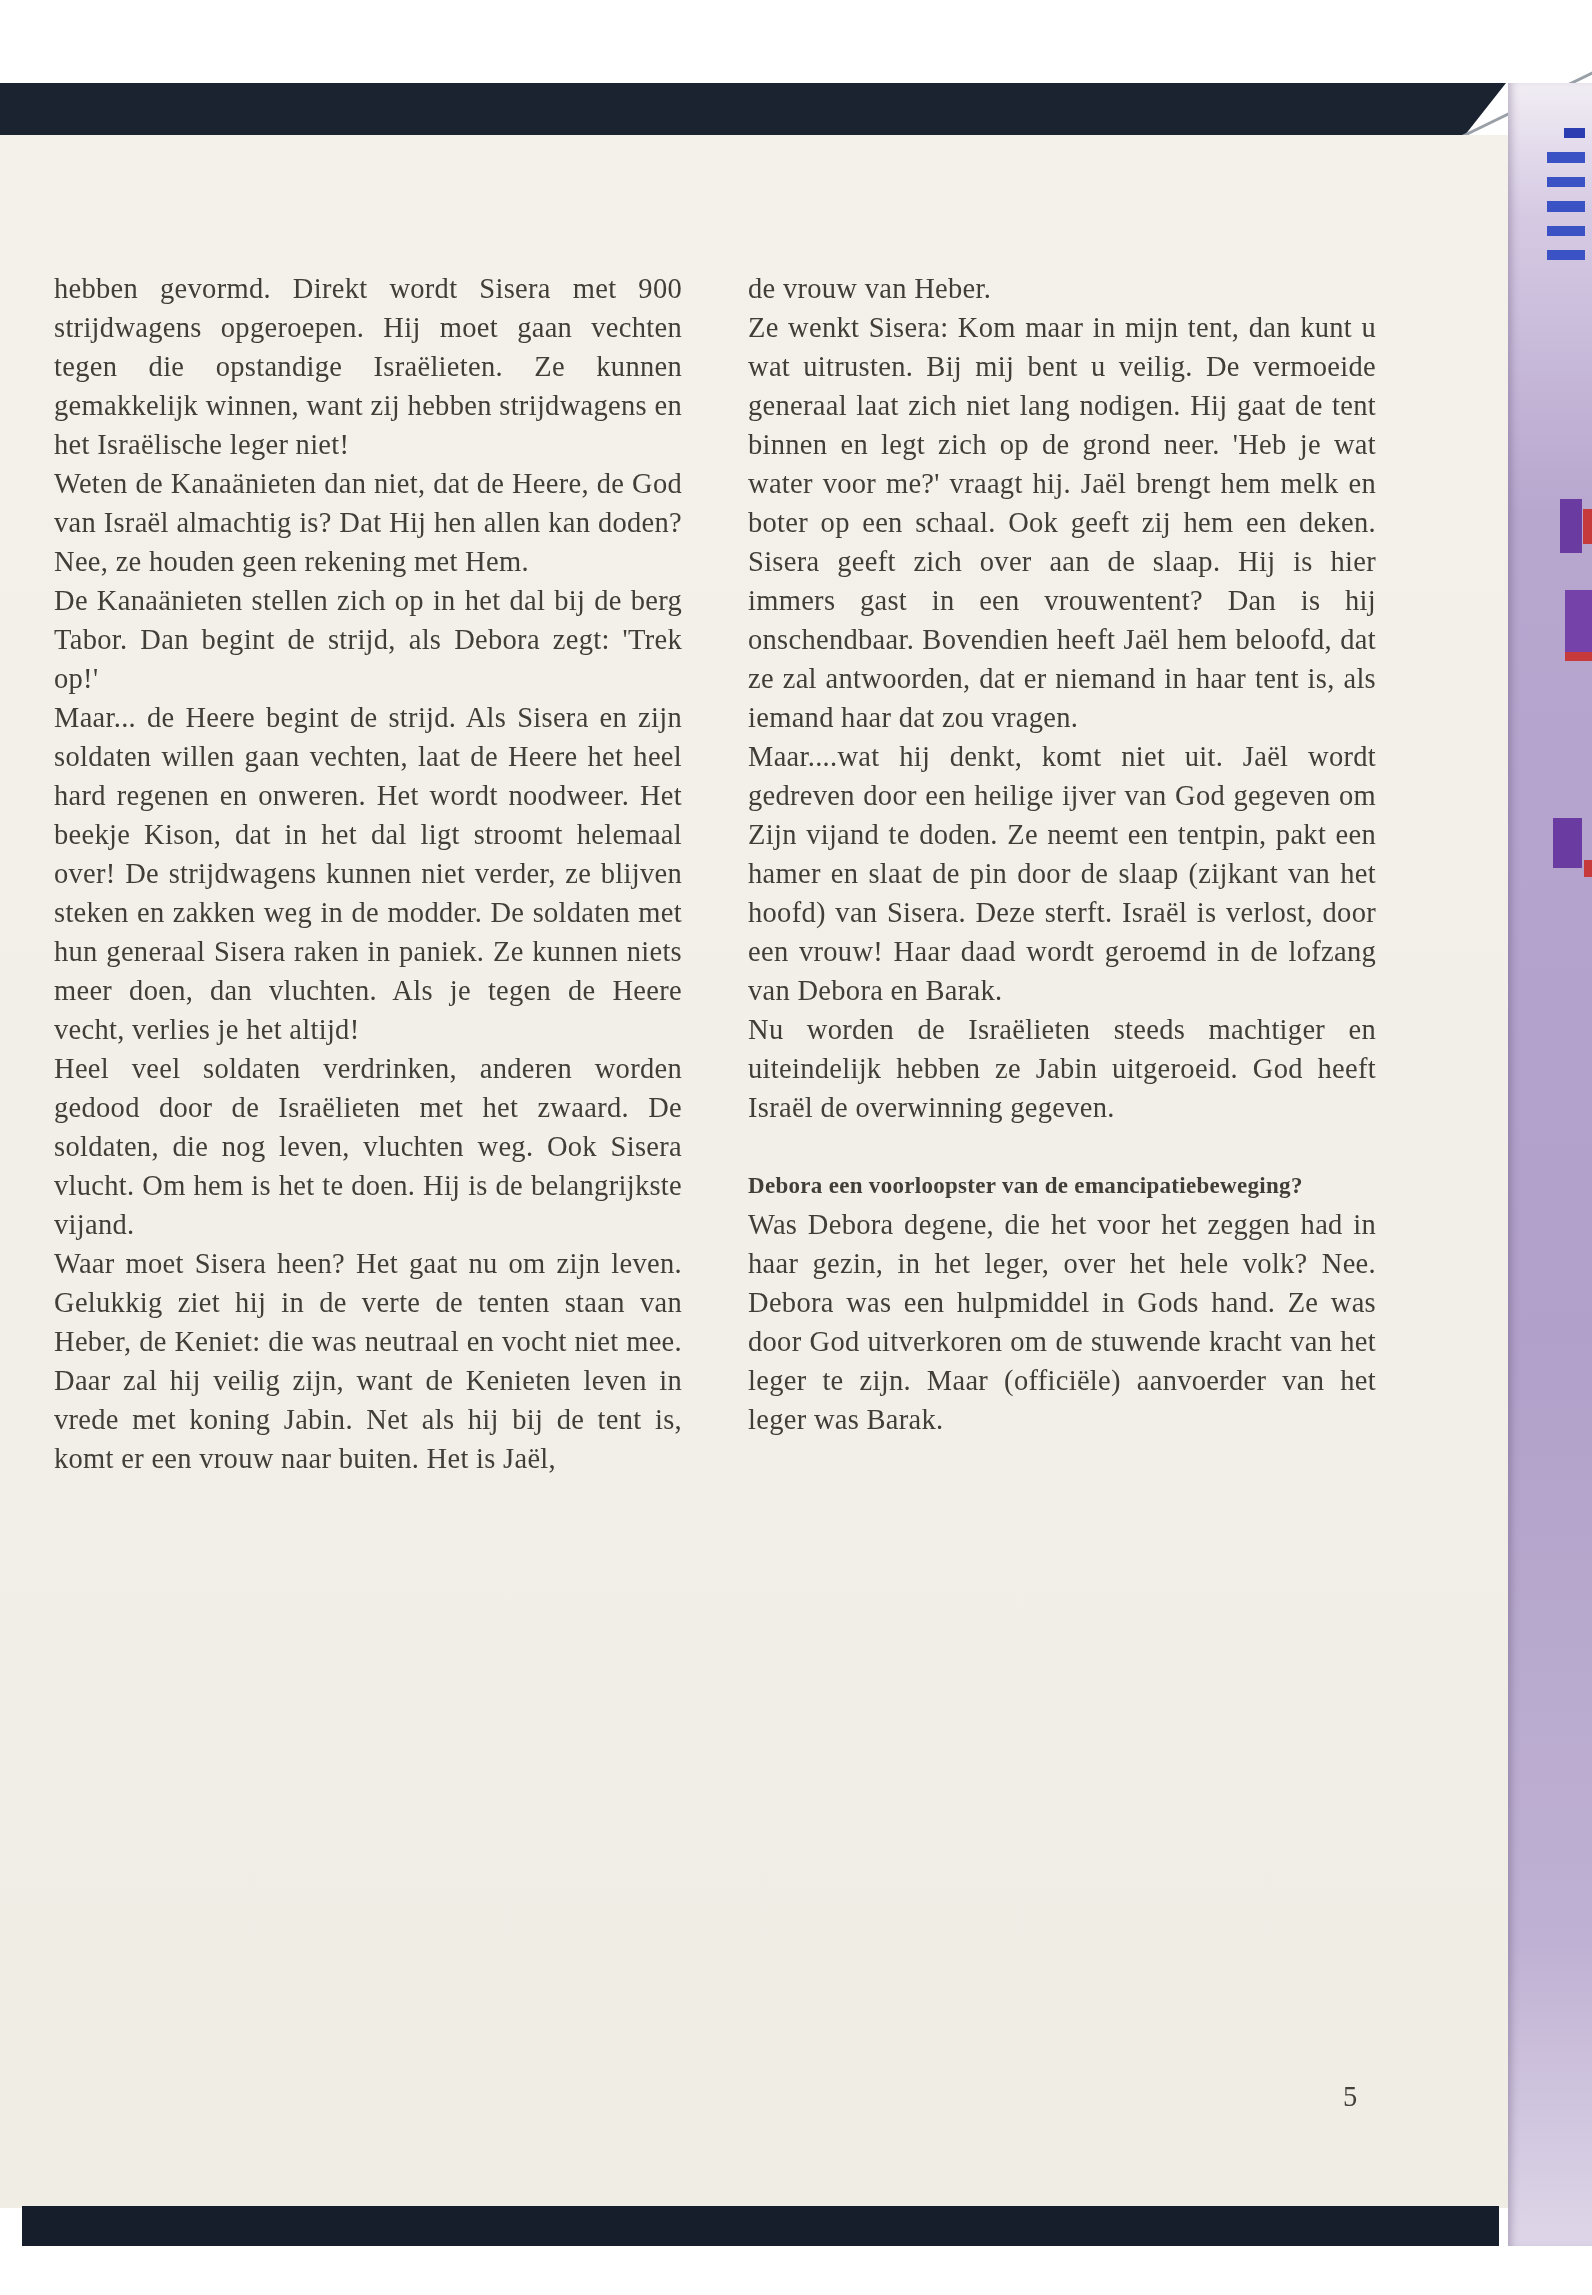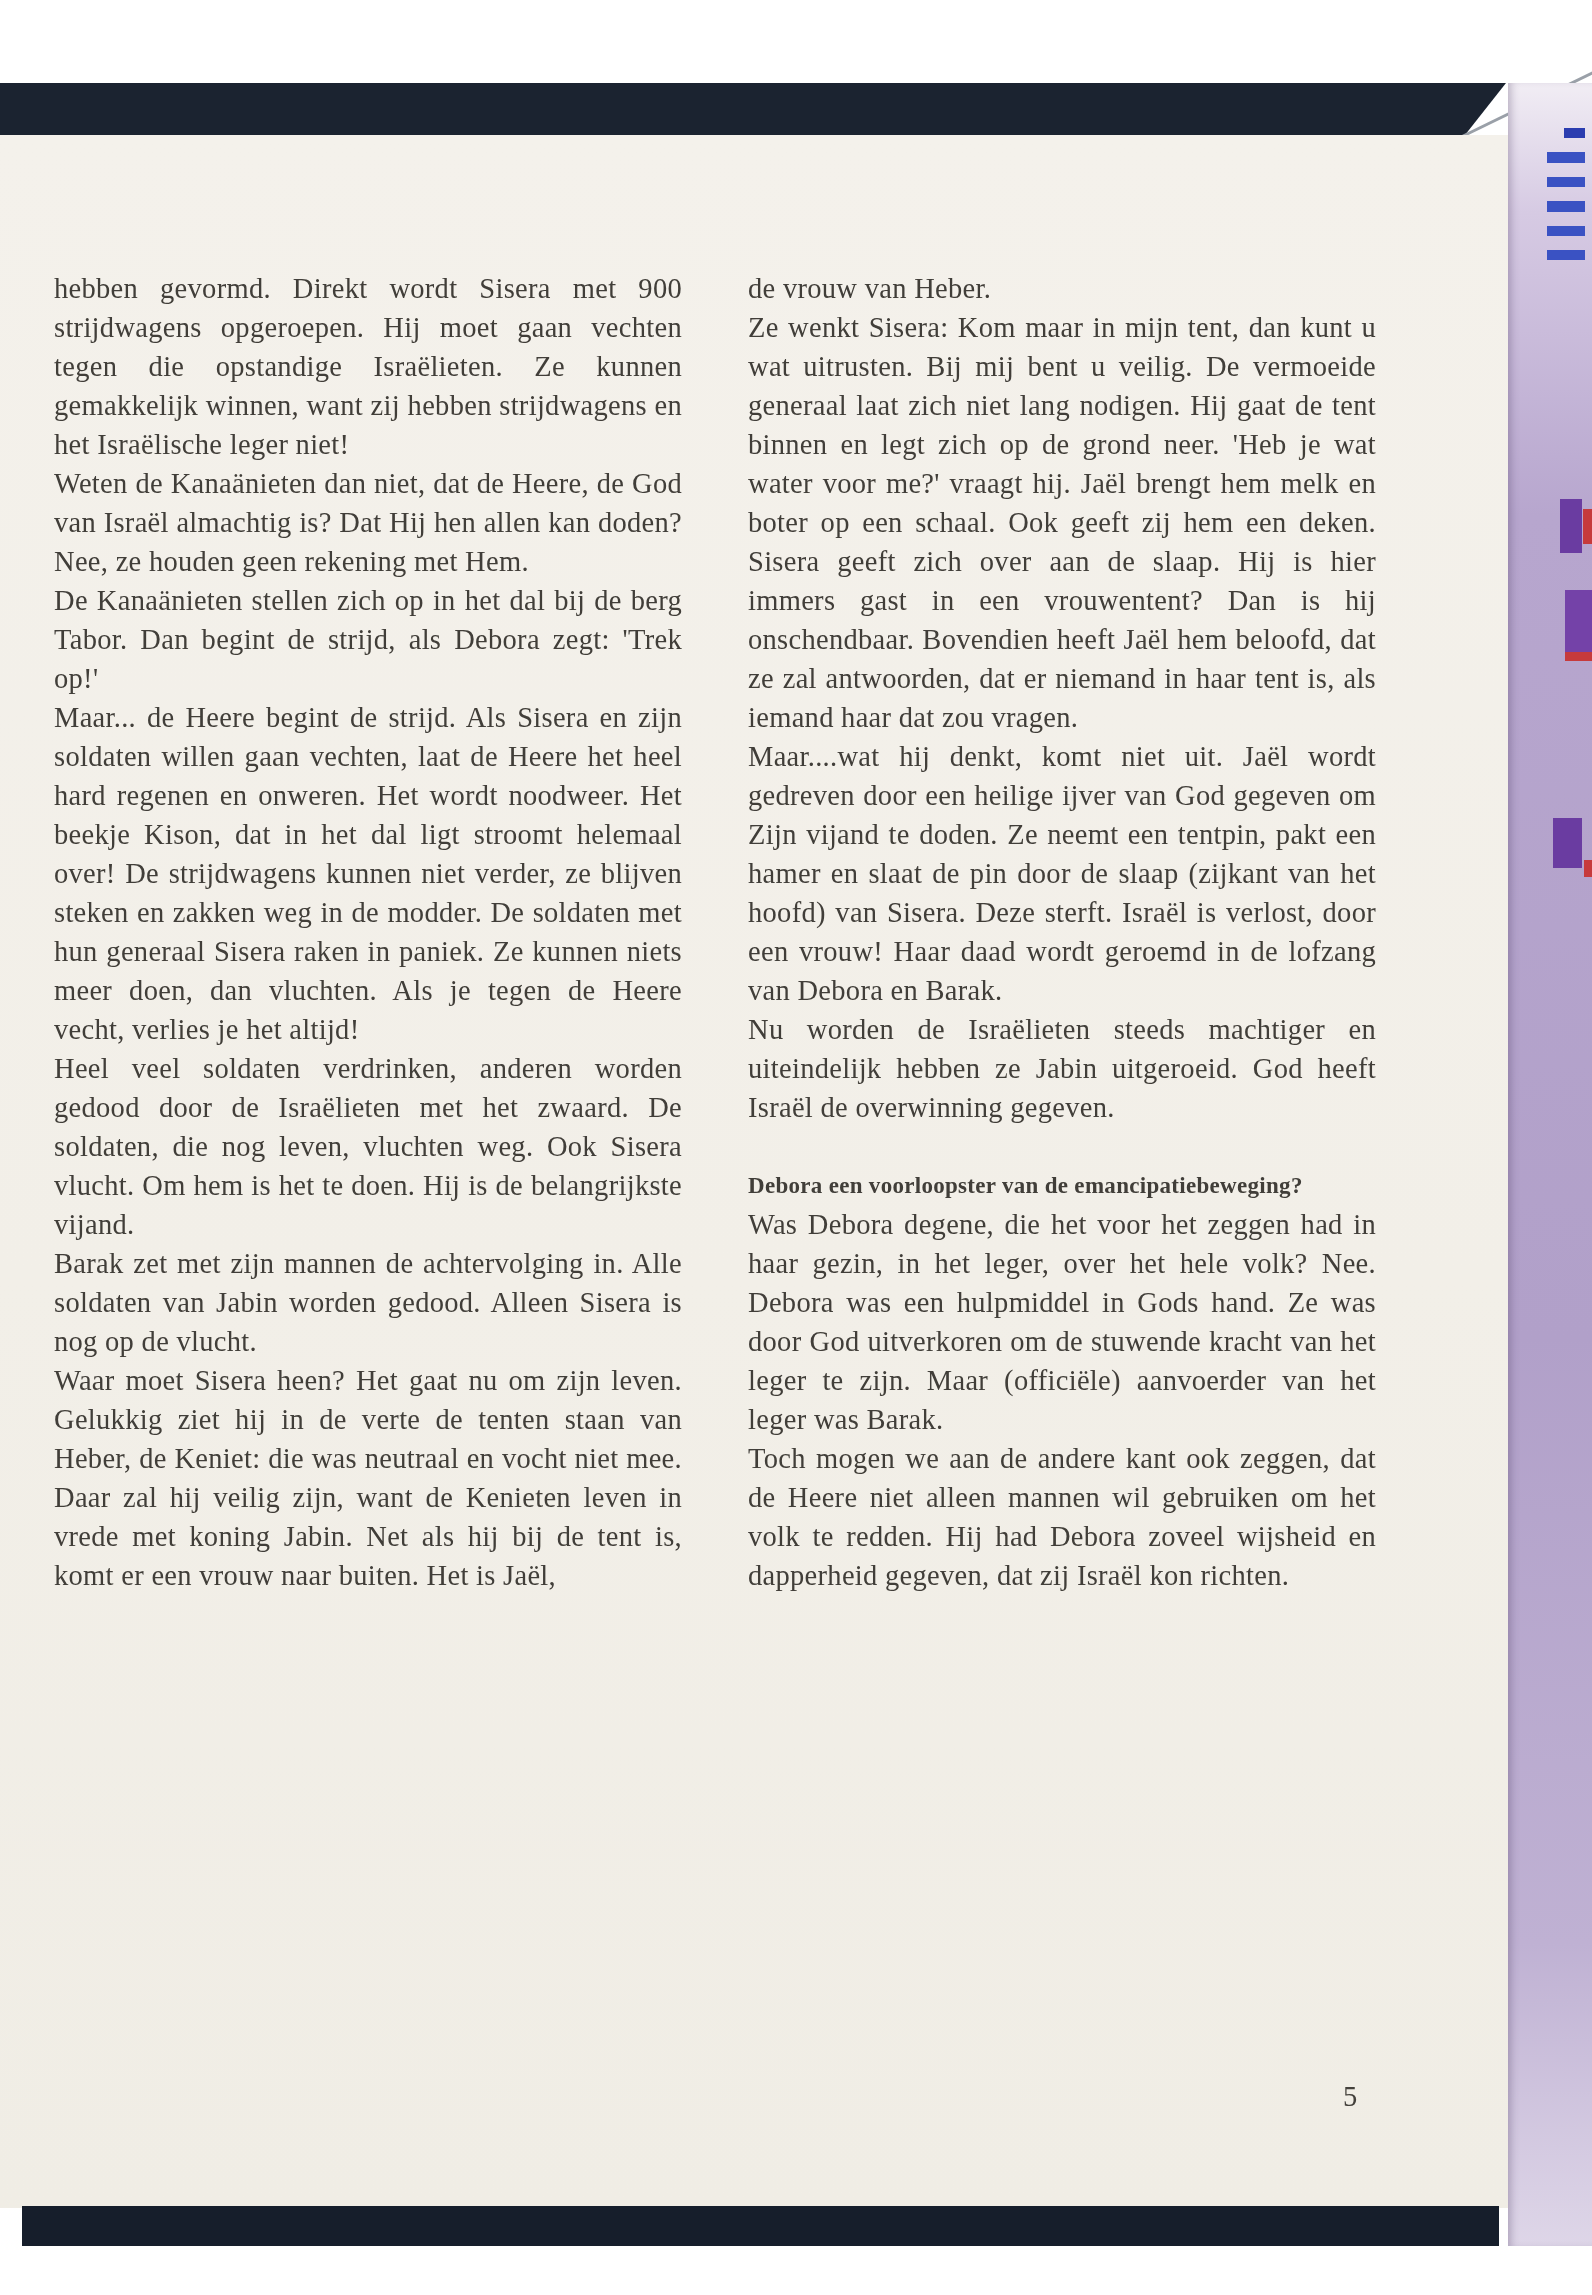--- a/index.html
+++ b/index.html
@@ -110,32 +110,30 @@
   <div class="mark mark-b-red"></div>
   <div class="mark mark-c"></div>
   <div class="mark mark-c-red"></div>
 
   <div class="column column--left">
       <p class="body-paragraph">hebben gevormd. Direkt wordt Sisera met 900 strijdwagens opgeroepen. Hij moet gaan vechten tegen die opstandige Israëlieten. Ze kunnen gemakkelijk winnen, want zij hebben strijdwagens en het Israëlische leger niet!</p>
       <p class="body-paragraph">Weten de Kanaänieten dan niet, dat de Heere, de God van Israël almachtig is? Dat Hij hen allen kan doden? Nee, ze houden geen rekening met Hem.</p>
       <p class="body-paragraph">De Kanaänieten stellen zich op in het dal bij de berg Tabor. Dan begint de strijd, als Debora zegt: 'Trek op!'</p>
       <p class="body-paragraph">Maar... de Heere begint de strijd. Als Sisera en zijn soldaten willen gaan vechten, laat de Heere het heel hard regenen en onweren. Het wordt noodweer. Het beekje Kison, dat in het dal ligt stroomt helemaal over! De strijdwagens kunnen niet verder, ze blijven steken en zakken weg in de modder. De soldaten met hun generaal Sisera raken in paniek. Ze kunnen niets meer doen, dan vluchten. Als je tegen de Heere vecht, verlies je het altijd!</p>
       <p class="body-paragraph">Heel veel soldaten verdrinken, anderen worden gedood door de Israëlieten met het zwaard. De soldaten, die nog leven, vluchten weg. Ook Sisera vlucht. Om hem is het te doen. Hij is de belangrijkste vijand.</p>
-      <p class="body-paragraph">Barak zet met zijn mannen de achtervolging in. Alle soldaten van Jabin worden gedood. Alleen Sisera is nog op de vlucht.</p>
       <p class="body-paragraph">Waar moet Sisera heen? Het gaat nu om zijn leven. Gelukkig ziet hij in de verte de tenten staan van Heber, de Keniet: die was neutraal en vocht niet mee. Daar zal hij veilig zijn, want de Kenieten leven in vrede met koning Jabin. Net als hij bij de tent is, komt er een vrouw naar buiten. Het is Jaël,</p>
     </div>
 
   <div class="column column--right">
       <p class="body-paragraph">de vrouw van Heber.</p>
       <p class="body-paragraph">Ze wenkt Sisera: Kom maar in mijn tent, dan kunt u wat uitrusten. Bij mij bent u veilig. De vermoeide generaal laat zich niet lang nodigen. Hij gaat de tent binnen en legt zich op de grond neer. 'Heb je wat water voor me?' vraagt hij. Jaël brengt hem melk en boter op een schaal. Ook geeft zij hem een deken. Sisera geeft zich over aan de slaap. Hij is hier immers gast in een vrouwentent? Dan is hij onschendbaar. Bovendien heeft Jaël hem beloofd, dat ze zal antwoorden, dat er niemand in haar tent is, als iemand haar dat zou vragen.</p>
       <p class="body-paragraph">Maar....wat hij denkt, komt niet uit. Jaël wordt gedreven door een heilige ijver van God gegeven om Zijn vijand te doden. Ze neemt een tentpin, pakt een hamer en slaat de pin door de slaap (zijkant van het hoofd) van Sisera. Deze sterft. Israël is verlost, door een vrouw! Haar daad wordt geroemd in de lofzang van Debora en Barak.</p>
       <p class="body-paragraph">Nu worden de Israëlieten steeds machtiger en uiteindelijk hebben ze Jabin uitgeroeid. God heeft Israël de overwinning gegeven.</p>
       <h3 class="section-heading">Debora een voorloopster van de emancipatiebeweging?</h3>
       <p class="body-paragraph">Was Debora degene, die het voor het zeggen had in haar gezin, in het leger, over het hele volk? Nee. Debora was een hulpmiddel in Gods hand. Ze was door God uitverkoren om de stuwende kracht van het leger te zijn. Maar (officiële) aanvoerder van het leger was Barak.</p>
-      <p class="body-paragraph">Toch mogen we aan de andere kant ook zeggen, dat de Heere niet alleen mannen wil gebruiken om het volk te redden. Hij had Debora zoveel wijsheid en dapperheid gegeven, dat zij Israël kon richten.</p>
     </div>
 
   <div class="page-number">5</div>
 
   <div class="bottom-band"></div>
 
 </div>
 
 
 </body></html>

